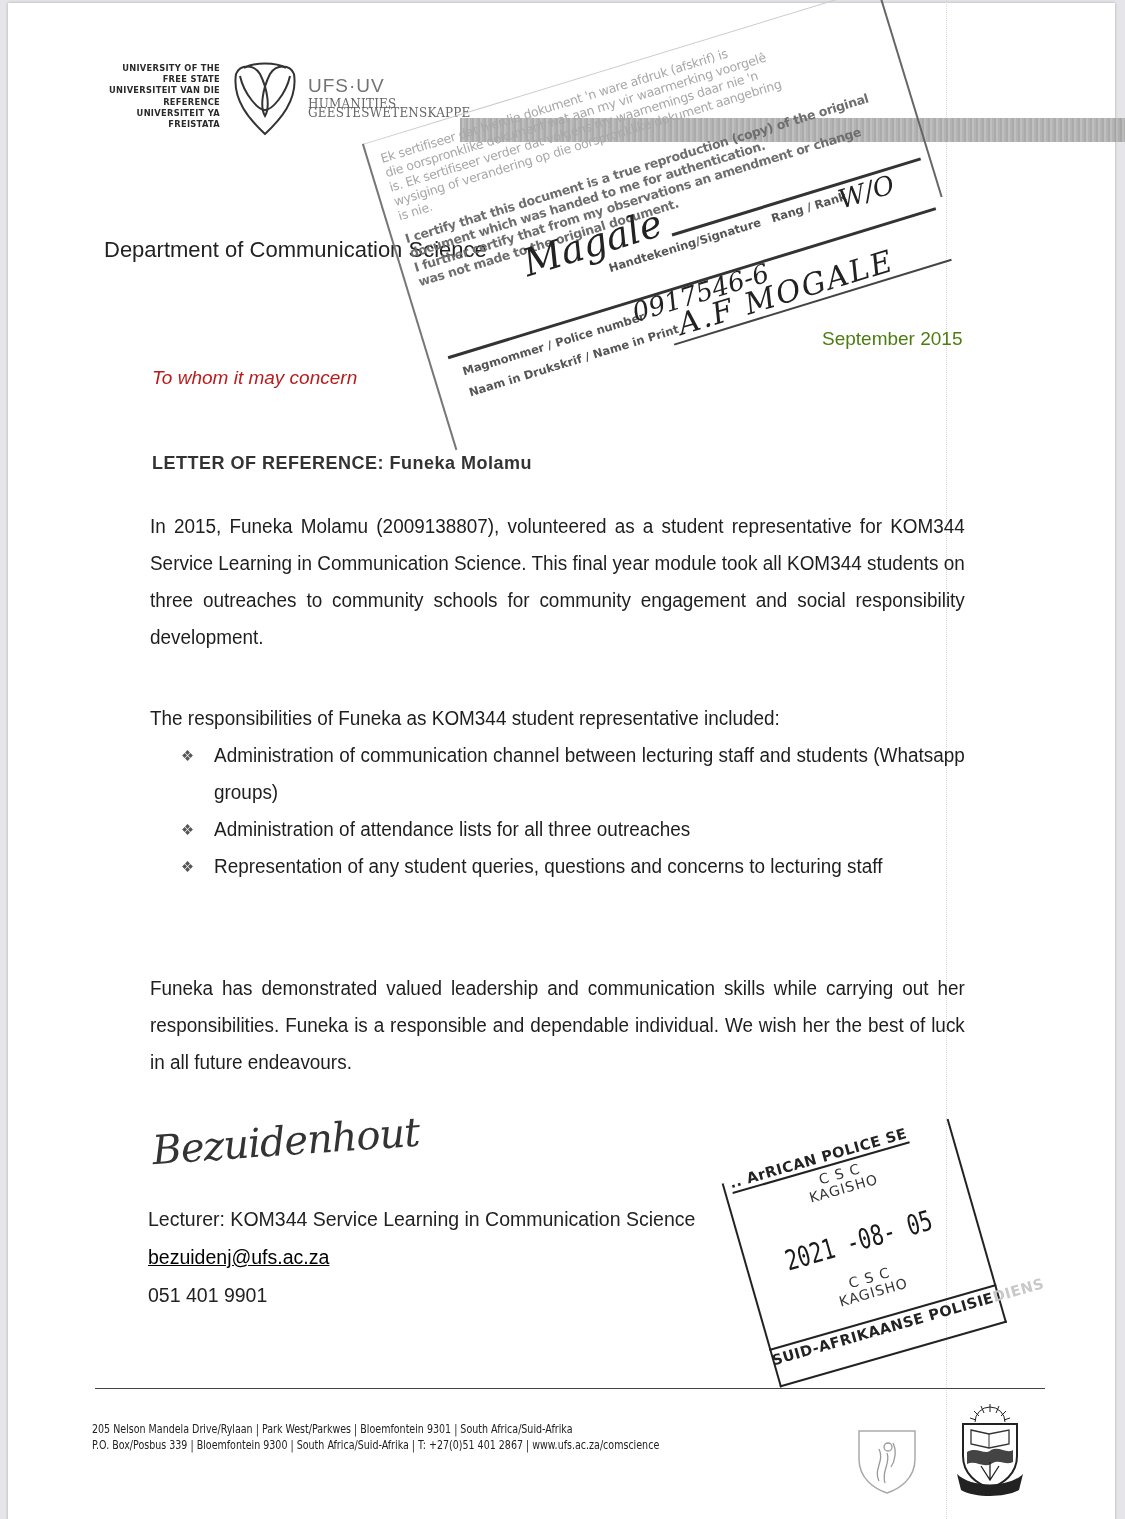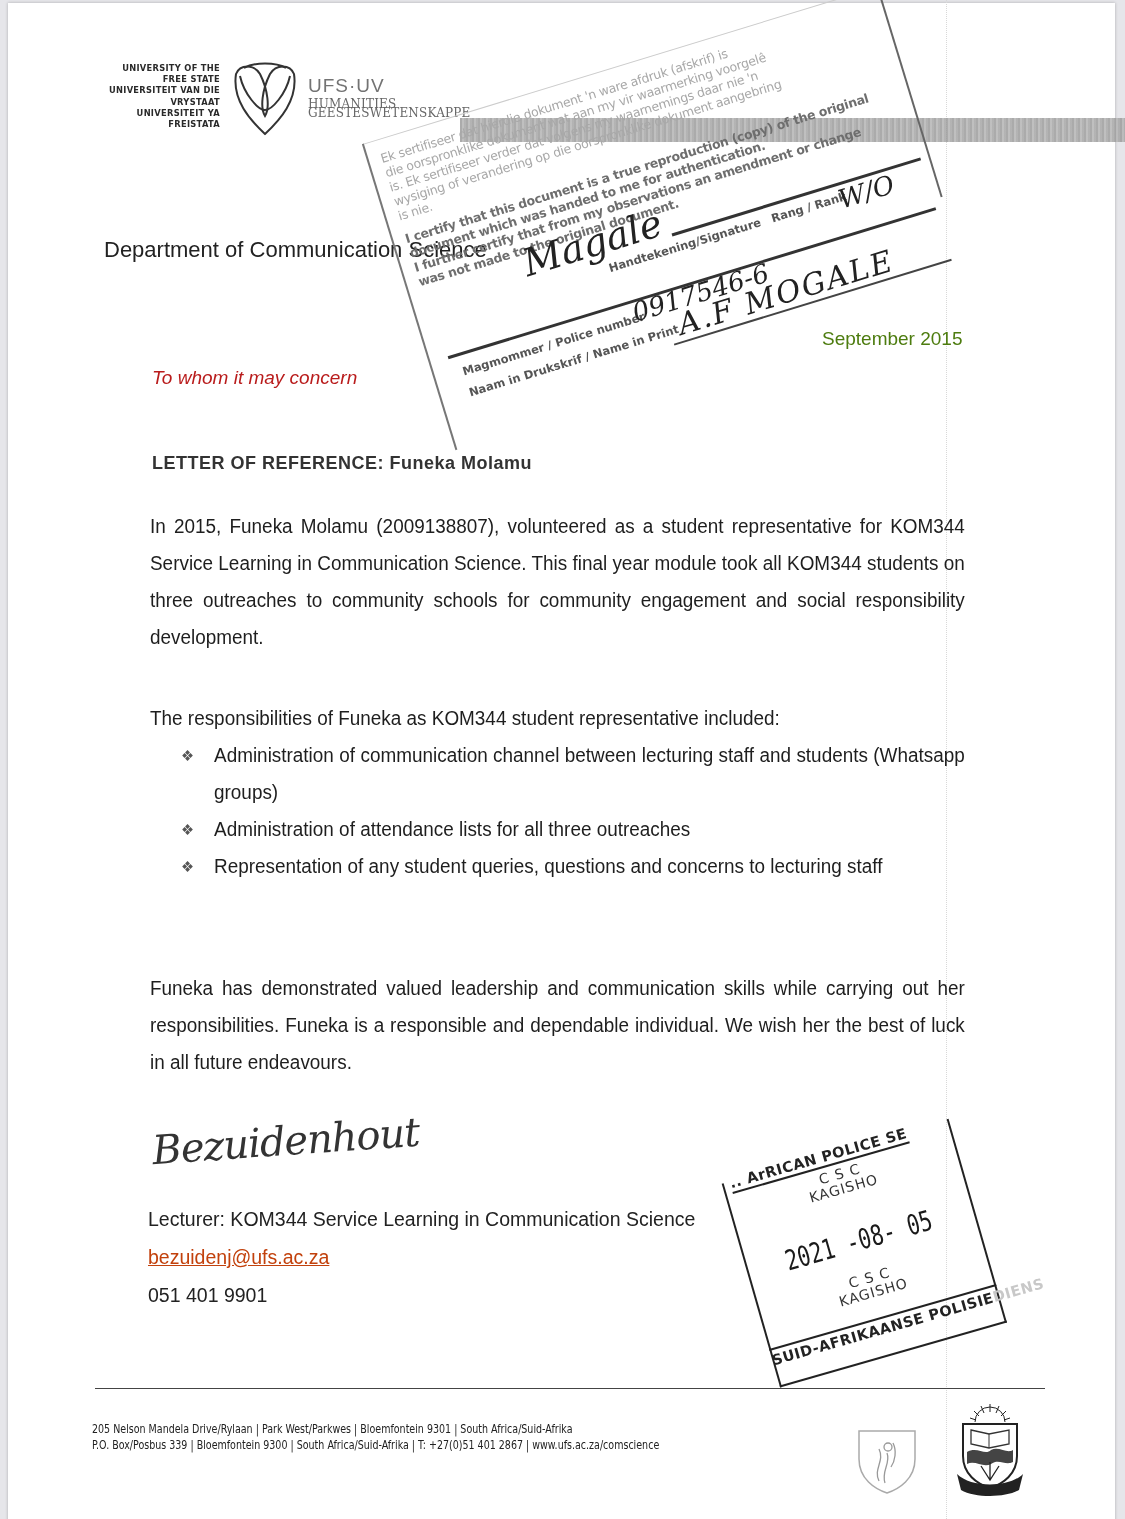--- a/index.html
+++ b/index.html
@@ -58,21 +58,21 @@
   .para-2 { top: 700px; }
   .para-3 { top: 970px; }
 
   .bullet-list { list-style: none; margin: 0; padding: 0; }
   .bullet-list li { position: relative; padding-left: 66px; }
   .bullet-list .blt { position: absolute; left: 32px; top: 0; font-size: 15px; color: #555; }
 
   .signature { left: 152px; top: 1118px; font-family: "DejaVu Serif", serif; font-style: italic;
                font-size: 40px; color: #333; transform: rotate(-4deg); letter-spacing: -1px; }
   .sig-block { left: 148px; top: 1200px; font-size: 19.5px; line-height: 38px; color: #222; }
-  .email { text-decoration: underline; color: #c2410c; }
+  .email { text-decoration: underline; color: #000000; }
 
   
   .police-stamp {
     left: 730px; top: 1110px; width: 270px; height: 240px;
     transform: rotate(-16deg); transform-origin: 50% 50%;
   }
   .ps-box { position: absolute; left: 10px; top: 36px; width: 232px; height: 210px;
             border: 2px solid #222; border-top: none; }
   .ps-top { position: absolute; left: 18px; top: 30px; font-size: 14.5px; font-weight: bold;
             font-family: "DejaVu Sans", sans-serif; color: #222; letter-spacing: 0.5px;
@@ -97,21 +97,21 @@
 </head>
 <body>
 
 <div class="sheet"></div>
 <div class="abs fold-line"></div>
 
 <div class="abs uni-names">
   <div>UNIVERSITY OF THE</div>
   <div>FREE STATE</div>
   <div>UNIVERSITEIT VAN DIE</div>
-  <div>VRYSTAAT</div>
+  <div>REFERENCE</div>
   <div>UNIVERSITEIT YA</div>
   <div>FREISTATA</div>
 </div>
 
 <svg class="abs logo-mark" viewBox="0 0 70 78">
   <g fill="none" stroke="#333" stroke-width="2">
     <path d="M6 14 C 2 40, 20 60, 35 74 C 50 60, 68 40, 64 14 C 60 4, 46 4, 40 14 C 32 30, 30 48, 35 56 C 40 48, 38 30, 30 14 C 24 4, 10 4, 6 14 Z"></path>
     <path d="M10 16 C 14 34, 28 50, 35 50 C 42 50, 56 34, 60 16"></path>
     <path d="M14 8 C 24 2, 46 2, 56 8"></path>
   </g>

